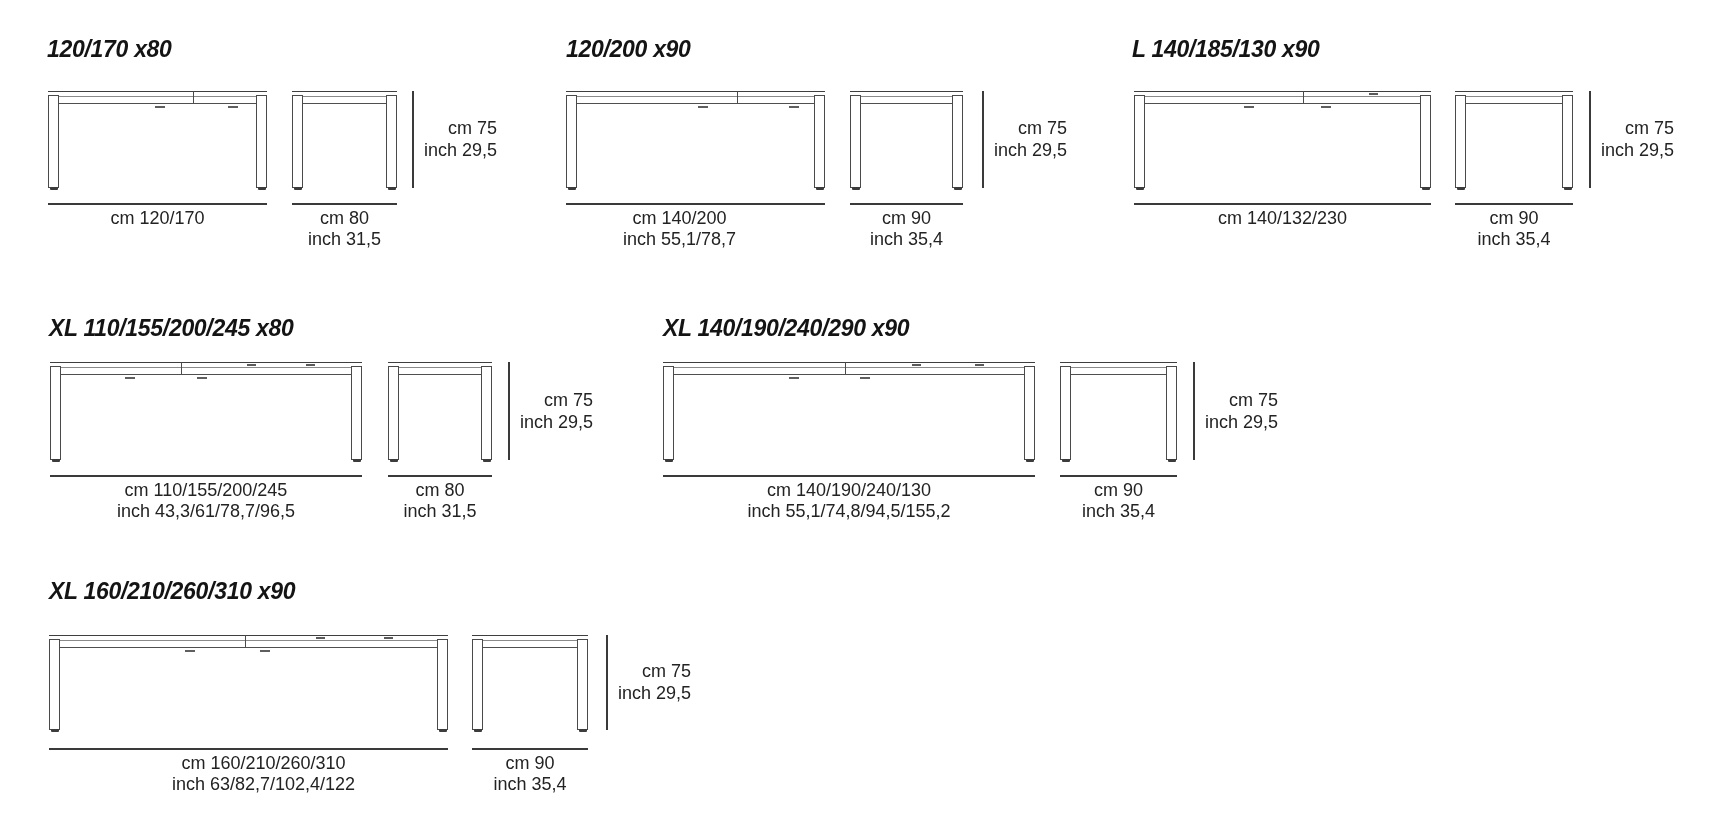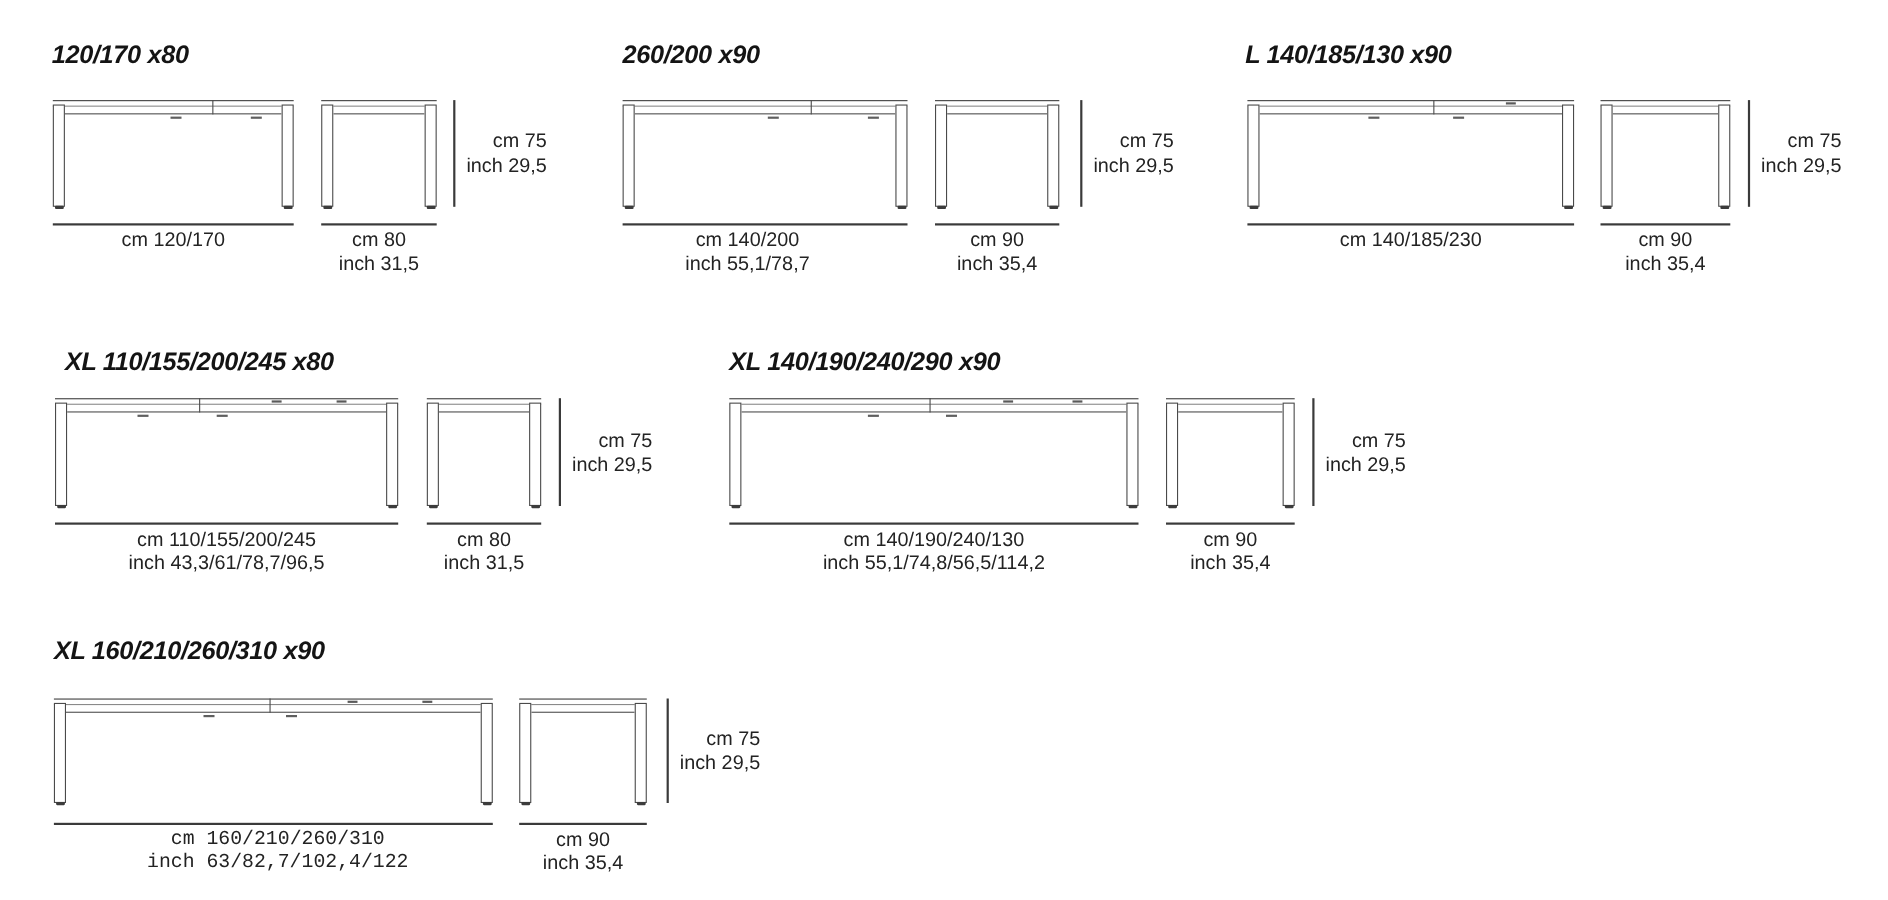--- a/index.html
+++ b/index.html
@@ -68,34 +68,34 @@
   .v2 .side{left:850px;width:113px;}   .v2 .dim-side{left:850px;width:113px;}   .v2 .lab-side{left:810px;width:193px;}
   .v2 .hline{left:982px;}              .v2 .hlabel{left:994px;}
   .v2 .seam{left:66%;} .v2 .d1{left:51%;} .v2 .d2{left:86%;}
 
   .v3 .title{left:1132px;}
   .v3 .front{left:1134px;width:297px;} .v3 .dim-front{left:1134px;width:297px;} .v3 .lab-front{left:1094px;width:377px;}
   .v3 .side{left:1455px;width:118px;}  .v3 .dim-side{left:1455px;width:118px;}  .v3 .lab-side{left:1415px;width:198px;}
   .v3 .hline{left:1589px;}             .v3 .hlabel{left:1601px;}
   .v3 .seam{left:57%;} .v3 .n1{display:block;left:79%;} .v3 .d1{left:37%;} .v3 .d2{left:63%;}
 
-  .v4 .title{left:49px;margin-left:10px;}
+  .v4 .title{left:49px;}
   .v4 .front{left:50px;width:312px;}   .v4 .dim-front{left:50px;width:312px;}   .v4 .lab-front{left:10px;width:392px;}
   .v4 .side{left:388px;width:104px;}   .v4 .dim-side{left:388px;width:104px;}   .v4 .lab-side{left:348px;width:184px;}
   .v4 .hline{left:508px;}              .v4 .hlabel{left:520px;}
   .v4 .seam{left:42%;} .v4 .n1{display:block;left:63%;} .v4 .n2{display:block;left:82%;} .v4 .d1{left:24%;} .v4 .d2{left:47%;}
 
   .v5 .title{left:663px;}
   .v5 .front{left:663px;width:372px;}  .v5 .dim-front{left:663px;width:372px;}  .v5 .lab-front{left:623px;width:452px;}
   .v5 .side{left:1060px;width:117px;}  .v5 .dim-side{left:1060px;width:117px;}  .v5 .lab-side{left:1020px;width:197px;}
   .v5 .hline{left:1193px;}             .v5 .hlabel{left:1205px;}
   .v5 .seam{left:49%;} .v5 .n1{display:block;left:67%;} .v5 .n2{display:block;left:84%;} .v5 .d1{left:34%;} .v5 .d2{left:53%;}
 
   .v6 .title{left:49px;}
-  .v6 .front{left:49px;width:399px;}   .v6 .dim-front{left:49px;width:399px;}   .v6 .lab-front{left:13px;width:479px;font-family:Liberation Mono, monospace;}
+  .v6 .front{left:49px;width:399px;}   .v6 .dim-front{left:49px;width:399px;}   .v6 .lab-front{left:24px;width:479px;}
   .v6 .side{left:472px;width:116px;}   .v6 .dim-side{left:472px;width:116px;}   .v6 .lab-side{left:432px;width:196px;}
   .v6 .hline{left:606px;}              .v6 .hlabel{left:618px;}
   .v6 .seam{left:49%;} .v6 .n1{display:block;left:67%;} .v6 .n2{display:block;left:84%;} .v6 .d1{left:34%;} .v6 .d2{left:53%;}
 </style>
 </head>
 <body>
 
 <div id="variants-root">
   <section class="variant v1 r1">
     <h2 class="title">120/170 x80</h2>
@@ -130,21 +130,21 @@
     </div>
 
     <div class="hline"></div>
     <div class="hlabel">
       <div>cm 75</div>
       <div>inch 29,5</div>
     </div>
   </section>
 
   <section class="variant v2 r1">
-    <h2 class="title">260/200 x90</h2>
+    <h2 class="title">120/200 x90</h2>
 
     <div class="draw front">
       <div class="top"></div>
       <div class="seam"></div>
 
       <div class="apron"></div>
       <div class="dash d1"></div>
       <div class="dash d2"></div>
       <div class="leg l"></div>
       <div class="leg r"></div>
@@ -195,21 +195,21 @@
       <div class="top"></div>
       <div class="apron"></div>
       <div class="leg l"></div>
       <div class="leg r"></div>
     </div>
 
     <div class="dimline dim-front"></div>
     <div class="dimline dim-side"></div>
 
     <div class="dimlabel lab-front">
-      <div>cm 140/185/230</div>
+      <div>cm 140/132/230</div>
     </div>
     <div class="dimlabel lab-side">
       <div>cm 90</div>
       <div>inch 35,4</div>
     </div>
 
     <div class="hline"></div>
     <div class="hlabel">
       <div>cm 75</div>
       <div>inch 29,5</div>
@@ -277,21 +277,21 @@
       <div class="apron"></div>
       <div class="leg l"></div>
       <div class="leg r"></div>
     </div>
 
     <div class="dimline dim-front"></div>
     <div class="dimline dim-side"></div>
 
     <div class="dimlabel lab-front">
       <div>cm 140/190/240/130</div>
-      <div>inch 55,1/74,8/56,5/114,2</div>
+      <div>inch 55,1/74,8/94,5/155,2</div>
     </div>
     <div class="dimlabel lab-side">
       <div>cm 90</div>
       <div>inch 35,4</div>
     </div>
 
     <div class="hline"></div>
     <div class="hlabel">
       <div>cm 75</div>
       <div>inch 29,5</div>

